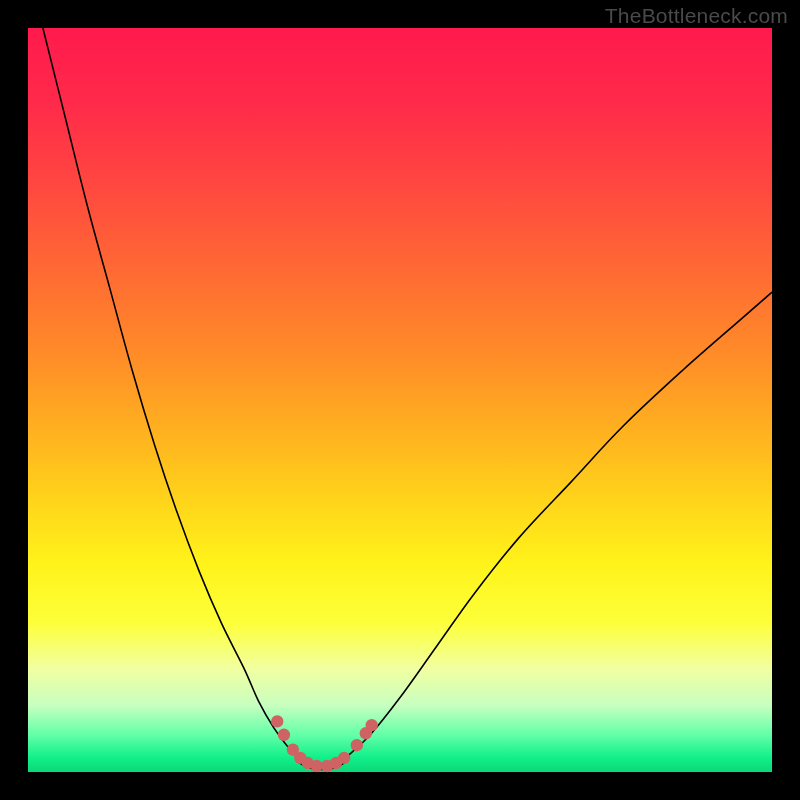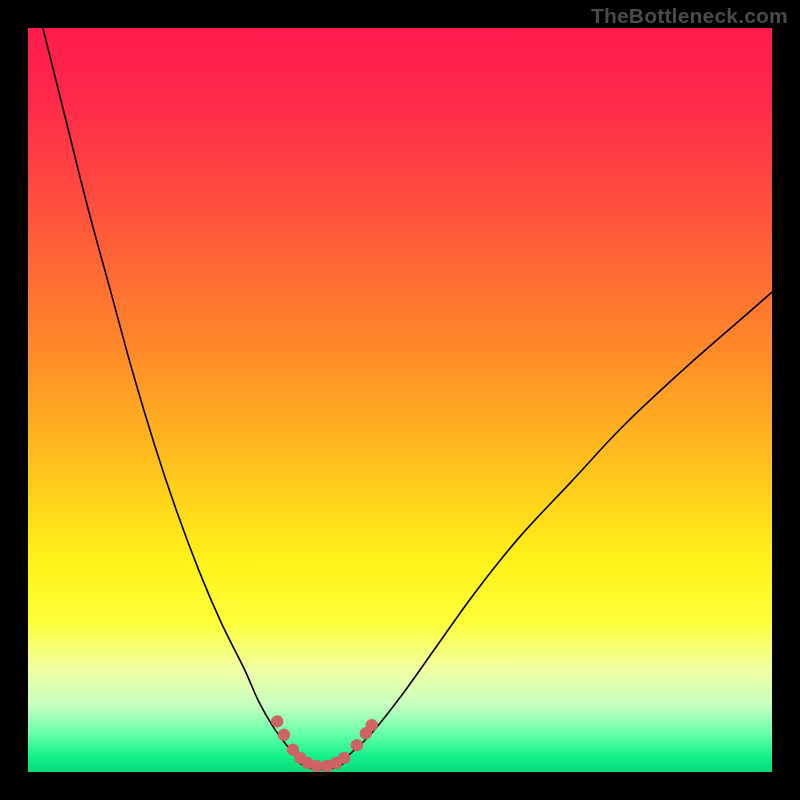--- a/index.html
+++ b/index.html
@@ -32,21 +32,21 @@
       #63ffa8 95%,
       #12f08a 98%,
       #0bd878 100%);
   }
   .watermark {
     position: absolute;
     top: 4px;
     right: 12px;
     color: #4a4a4a;
     font-size: 21px;
-    font-weight: 700;
+    font-weight: 400;
     letter-spacing: 0.2px;
     z-index: 10;
   }
   svg.plot {
     position: absolute;
     left: 0;
     top: 0;
     width: 744px;
     height: 744px;
     overflow: visible;

